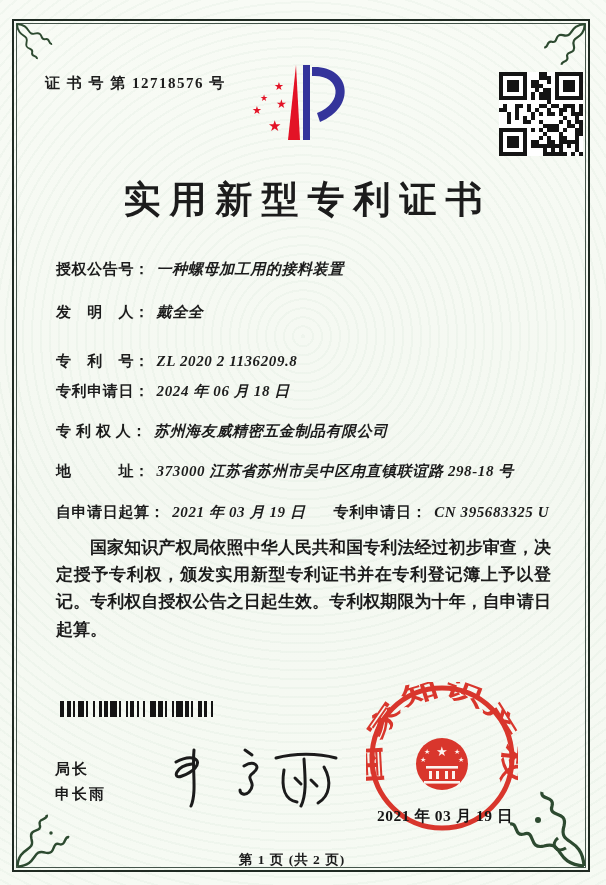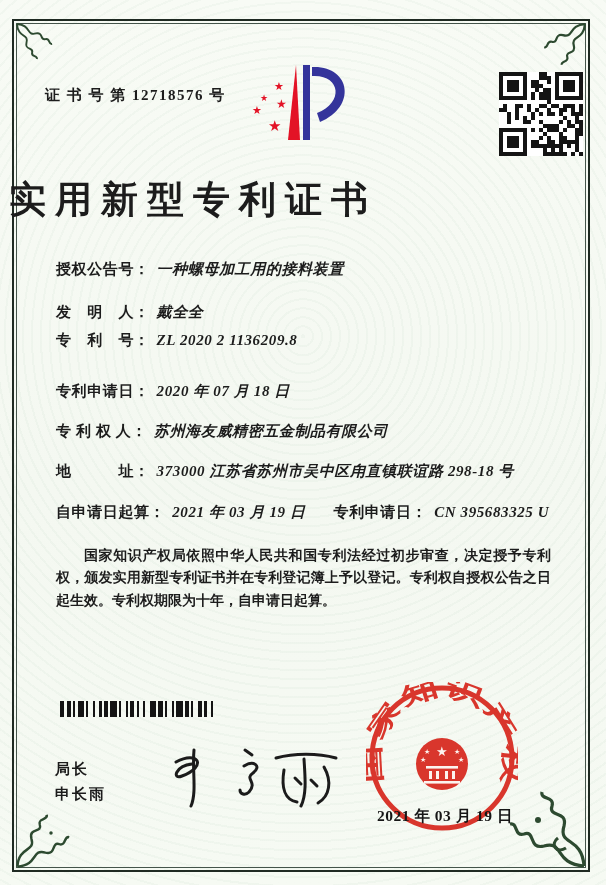--- a/index.html
+++ b/index.html
@@ -8,31 +8,31 @@
     background:
       repeating-radial-gradient(circle at 50% 38%, rgba(90,150,110,0.045) 0 2px, rgba(0,0,0,0) 2px 9px),
       linear-gradient(180deg,#f8fbf5 0%,#f4f8f1 55%,#f6faf3 100%);
     font-family:"Liberation Serif","DejaVu Serif",serif;
     color:#1c1c1c;
   }
   .frame{position:absolute;top:19px;left:12px;right:16px;bottom:13px;border:2.6px solid #1f2a22;}
   .frame::after{content:"";position:absolute;inset:2px;border:1px solid #44544a;}
   .corner{position:absolute;pointer-events:none;}
   .corner svg{display:block;}
-  .cert-no{position:absolute;left:45px;top:86px;font-size:15px;font-weight:600;letter-spacing:1.5px;white-space:nowrap;}
+  .cert-no{position:absolute;left:45px;top:74px;font-size:15px;font-weight:600;letter-spacing:1.5px;white-space:nowrap;}
   .logo{position:absolute;left:246px;top:58px;}
   .qr{position:absolute;left:499px;top:72px;width:84px;height:84px;display:grid;
       grid-template-columns:repeat(21,1fr);grid-template-rows:repeat(21,1fr);background:#fff;}
   .qr b{background:#141414;}
-  .title{position:absolute;top:175px;left:0;width:100%;
+  .title{position:absolute;top:175px;left:0;width:100%;text-align:center;
          font-size:37px;font-weight:700;letter-spacing:9px;text-indent:9px;white-space:nowrap;}
   .row{position:absolute;left:56px;font-size:15px;font-weight:600;white-space:nowrap;letter-spacing:0.6px;}
   .row .val{margin-left:7px;font-style:italic;}
   .row2-pair{margin-left:28px;}
-  .paras{position:absolute;left:56px;top:545px;width:495px;font-size:14px;line-height:1.6;
+  .paras{position:absolute;left:56px;top:534px;width:495px;font-size:17px;line-height:1.6;
          font-weight:600;text-align:justify;}
   .paras p{margin:0;text-indent:2em;}
   .barcode{position:absolute;left:60px;top:701px;height:16px;display:flex;align-items:stretch;}
   .barcode i{display:block;height:100%;}
   .signer{position:absolute;left:55px;top:757px;font-size:15px;font-weight:600;line-height:1.65;letter-spacing:2px;}
   .signature{position:absolute;left:148px;top:740px;}
   .seal{position:absolute;left:366px;top:682px;opacity:0.93;}
   .seal-date{position:absolute;left:377px;top:806px;font-size:15.5px;font-weight:700;
              letter-spacing:0.5px;white-space:nowrap;color:#161616;}
   .footer{position:absolute;left:0;right:22px;bottom:16px;text-align:center;
@@ -543,25 +543,25 @@
     </div>
 
   <div class="title">实用新型专利证书</div>
 
   <div class="row" style="top:260px">
     <span class="lab">授权公告号：</span><span class="val">一种螺母加工用的接料装置</span>
   </div>
   <div class="row" style="top:303px">
     <span class="lab">发　明　人：</span><span class="val">戴全全</span>
   </div>
-  <div class="row" style="top:331px">
+  <div class="row" style="top:352px">
     <span class="lab">专　利　号：</span><span class="val">ZL 2020 2 1136209.8</span>
   </div>
   <div class="row" style="top:382px">
-    <span class="lab">专利申请日：</span><span class="val">2020 年 07 月 18 日</span>
+    <span class="lab">专利申请日：</span><span class="val">2024 年 06 月 18 日</span>
   </div>
   <div class="row" style="top:422px">
     <span class="lab">专 利 权 人：</span><span class="val">苏州海友威精密五金制品有限公司</span>
   </div>
   <div class="row" style="top:462px">
     <span class="lab">地　　　址：</span><span class="val">373000 江苏省苏州市吴中区甪直镇联谊路 298-18 号</span>
   </div>
   <div class="row" style="top:503px">
     <span class="lab">自申请日起算：</span><span class="val">2021 年 03 月 19 日</span><span class="row2-pair lab">专利申请日：</span><span class="val">CN 395683325 U</span>
   </div>
@@ -667,14 +667,15 @@
           <rect x="70" y="89" width="3" height="8"></rect>
           <rect x="79" y="89" width="3" height="8"></rect>
           <rect x="86" y="89" width="3" height="8"></rect>
           <rect x="58" y="99" width="36" height="2.6"></rect>
         </g>
       </g>
     </svg>
   </div>
   <div class="seal-date">2021 年 03 月 19 日</div>
 
+  <div class="footer">第 1 页 (共 2 页)</div>
 
 </div>
 
 </body></html>

